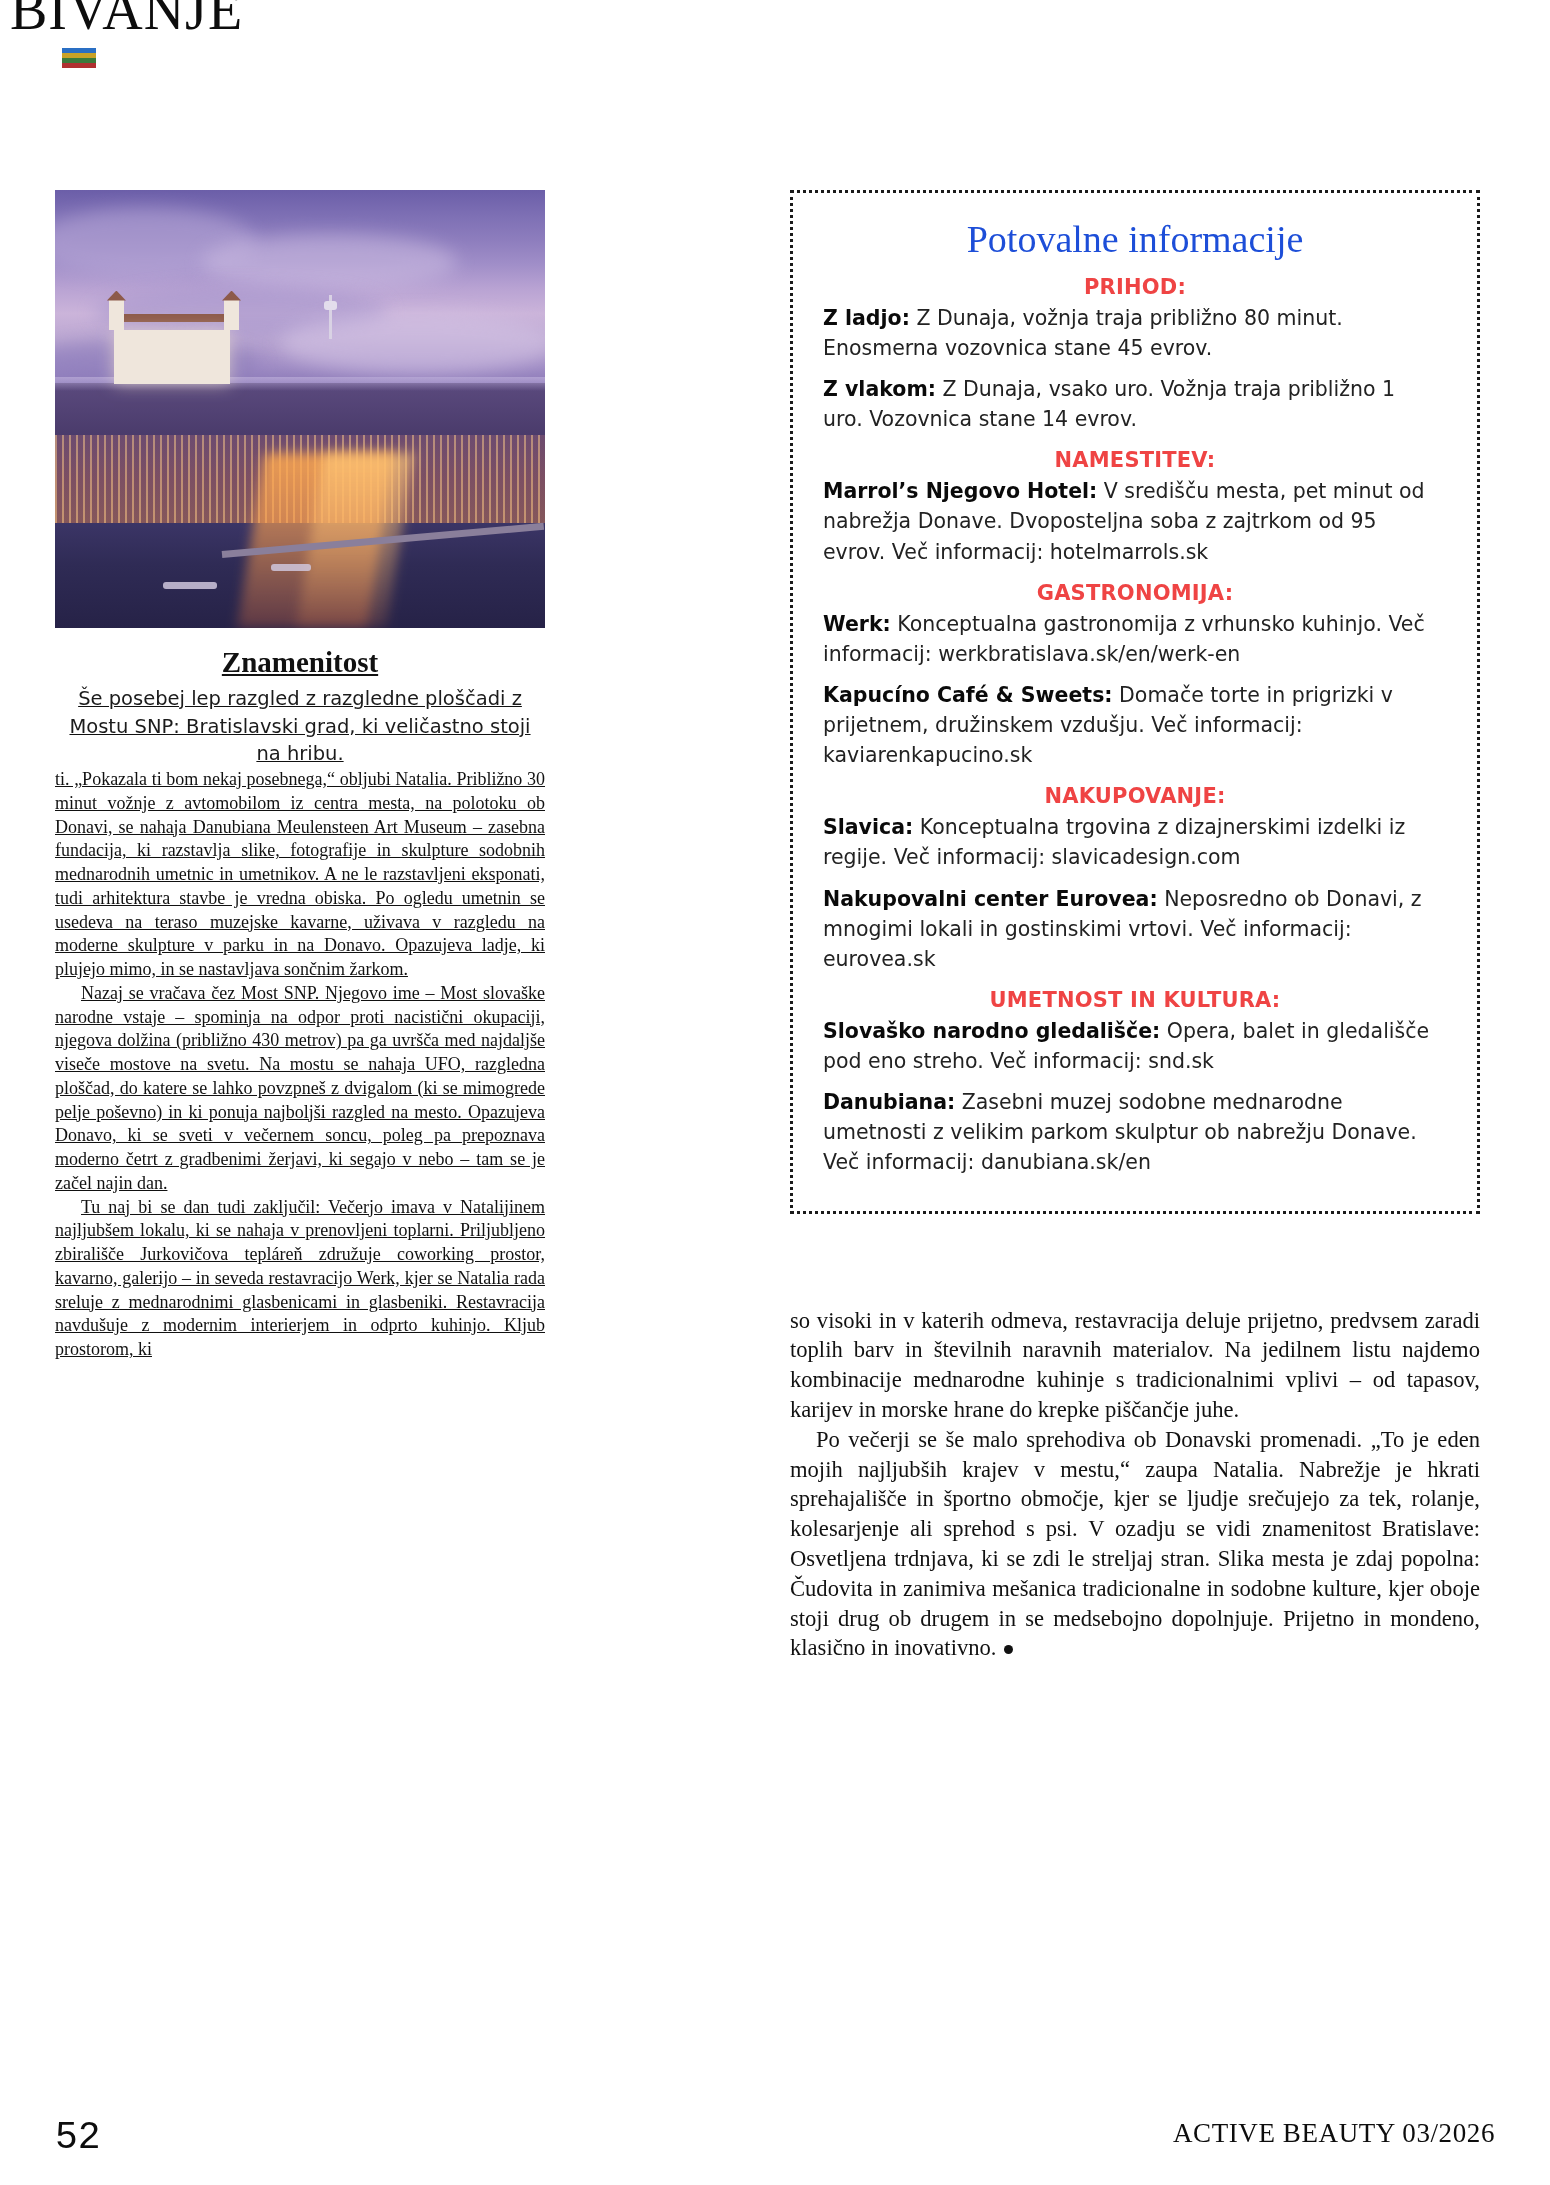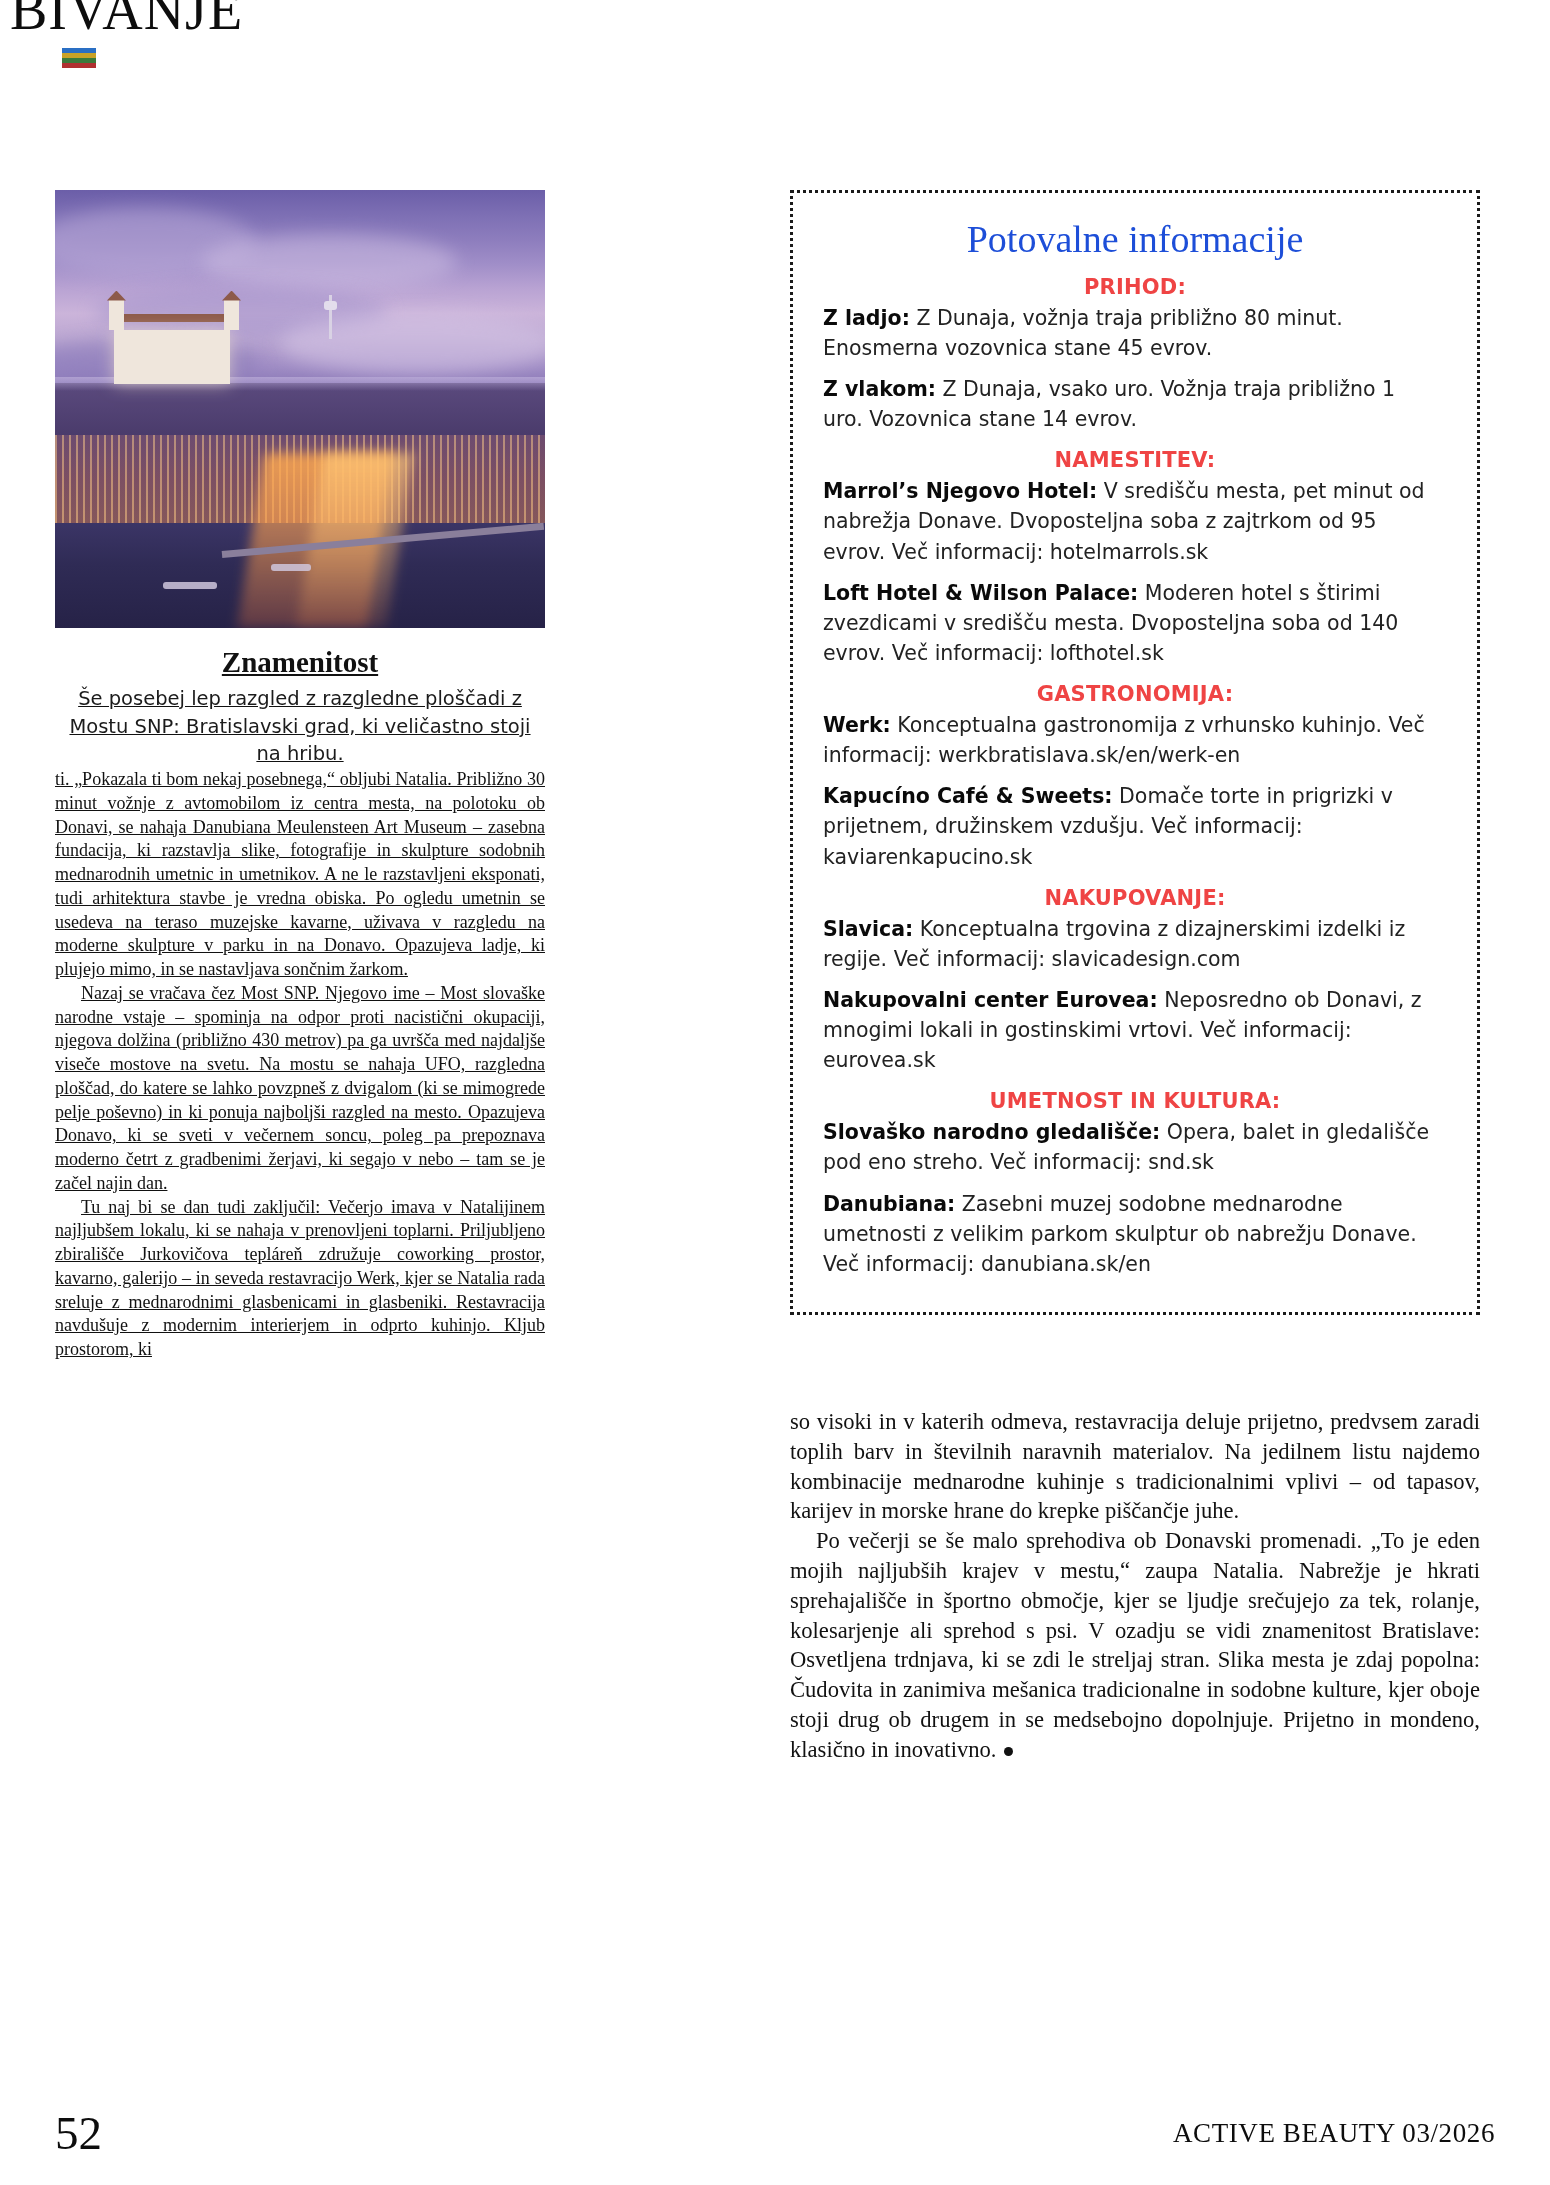--- a/index.html
+++ b/index.html
@@ -286,22 +286,22 @@
     background: #111;
     margin-left: 8px;
     vertical-align: 1px;
   }
 
   
   .folio {
     position: absolute;
     left: 55px;
     bottom: 28px;
-    font-family: Liberation Serif, serif;
-    font-size: 47px;
+    font-family: Liberation Mono, monospace;
+    font-size: 38px;
     color: #0d0d0d;
     line-height: 1;
   }
   .issue {
     position: absolute;
     right: 55px;
     bottom: 38px;
     font-family: "Liberation Serif", serif;
     font-size: 27px;
     letter-spacing: .6px;
@@ -366,21 +366,20 @@
 <div class="col-right">
 
   <div class="infobox">
     <div class="infobox-title">Potovalne informacije</div>
     <div id="infobox-sections">
         <div class="section-head">PRIHOD:</div>
         <p class="entry"><b>Z ladjo:</b><span> Z Dunaja, vožnja traja približno 80 minut. Enosmerna vozovnica stane 45 evrov.</span></p>
         <p class="entry"><b>Z vlakom:</b><span> Z Dunaja, vsako uro. Vožnja traja približno 1 uro. Vozovnica stane 14 evrov.</span></p>
         <div class="section-head">NAMESTITEV:</div>
         <p class="entry"><b>Marrol’s Njegovo Hotel:</b><span> V središču mesta, pet minut od nabrežja Donave. Dvoposteljna soba z zajtrkom od 95 evrov. Več informacij: hotelmarrols.sk</span></p>
-        <p class="entry"><b>Loft Hotel &amp; Wilson Palace:</b><span> Moderen hotel s štirimi zvezdicami v središču mesta. Dvoposteljna soba od 140 evrov. Več informacij: lofthotel.sk</span></p>
         <div class="section-head">GASTRONOMIJA:</div>
         <p class="entry"><b>Werk:</b><span> Konceptualna gastronomija z vrhunsko kuhinjo. Več informacij: werkbratislava.sk/en/werk-en</span></p>
         <p class="entry"><b>Kapucíno Café &amp; Sweets:</b><span> Domače torte in prigrizki v prijetnem, družinskem vzdušju. Več informacij: kaviarenkapucino.sk</span></p>
         <div class="section-head">NAKUPOVANJE:</div>
         <p class="entry"><b>Slavica:</b><span> Konceptualna trgovina z dizajnerskimi izdelki iz regije. Več informacij: slavicadesign.com</span></p>
         <p class="entry"><b>Nakupovalni center Eurovea:</b><span> Neposredno ob Donavi, z mnogimi lokali in gostinskimi vrtovi. Več informacij: eurovea.sk</span></p>
         <div class="section-head">UMETNOST IN KULTURA:</div>
         <p class="entry"><b>Slovaško narodno gledališče:</b><span> Opera, balet in gledališče pod eno streho. Več informacij: snd.sk</span></p>
         <p class="entry"><b>Danubiana:</b><span> Zasebni muzej sodobne mednarodne umetnosti z velikim parkom skulptur ob nabrežju Donave. Več informacij: danubiana.sk/en</span></p>
       </div>

